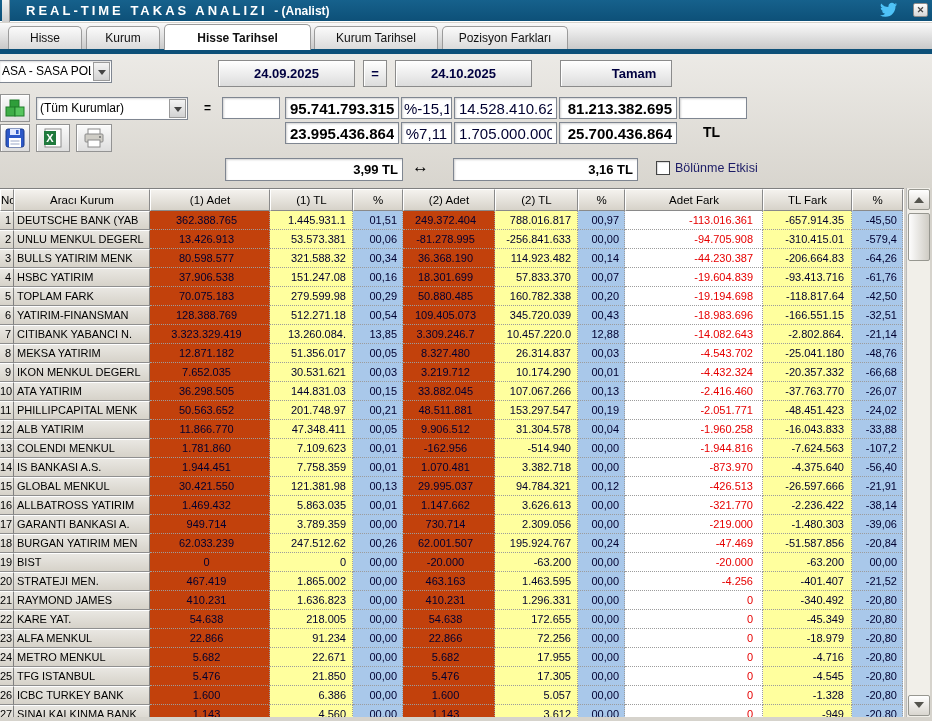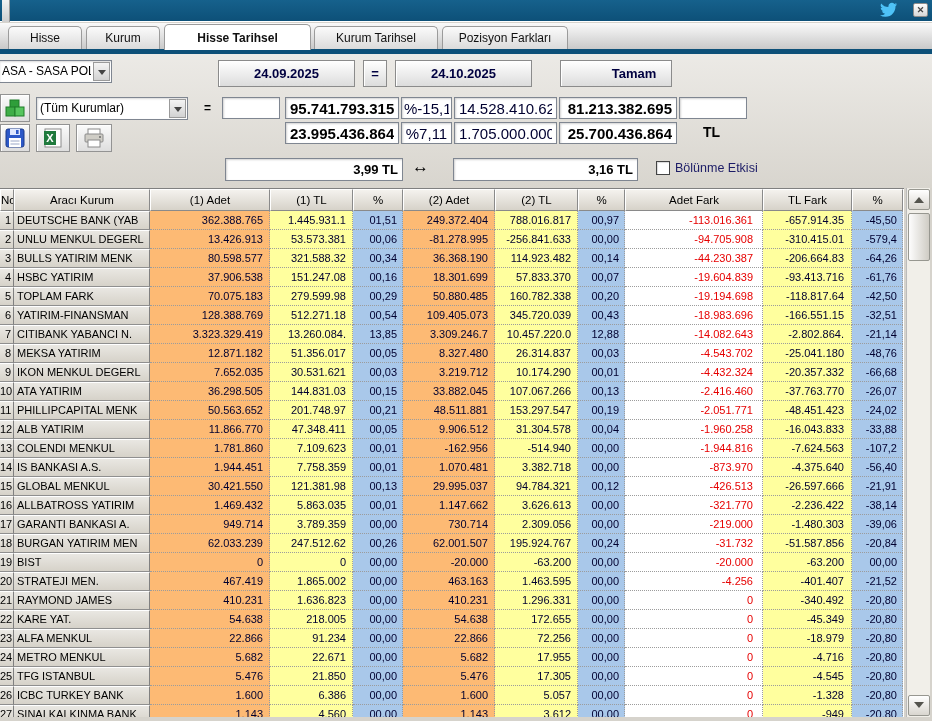--- a/index.html
+++ b/index.html
@@ -77,21 +77,21 @@
   .grid th { height:22px; background:linear-gradient(#f4f2ee,#d6d2c9);
     border-top:1px solid #fff; border-left:1px solid #fff;
     border-right:1px solid #8a8a8a; border-bottom:1px solid #8a8a8a;
     font-weight:normal; color:#000; font-size:11.5px; text-align:center; overflow:hidden; white-space:nowrap; }
   .grid td { height:17.6px; line-height:17px; white-space:nowrap; overflow:hidden;
     border-right:1px dotted #9c9c9c; border-bottom:1px dotted #9c9c9c; color:#000030; }
   .grid td.c-no { background:linear-gradient(#eceae5,#d6d2c9); border-top:1px solid #fff;
     border-right:1px solid #808080; border-bottom:1px solid #8f8f8f; text-align:right; padding-right:2px; color:#000; }
   .grid td.c-name { background:linear-gradient(#e9e7e2,#d6d2c9); border-top:1px solid #fff;
     border-right:1px solid #808080; border-bottom:1px solid #8f8f8f; padding-left:3px; color:#000; font-size:11px; }
-  .grid td.c-g  { background:#fdba74; text-align:right; padding-right:6px; }
+  .grid td.c-g  { background:#c2410c; text-align:center; padding-right:6px; }
   .grid td.c-y  { background:#ffff9e; text-align:right; padding-right:6px; }
   .grid td.c-b  { background:#a9c8ea; text-align:right; padding-right:5px; }
   .grid td.c-w  { background:#ffffff; text-align:right; padding-right:9px; color:#e60000; }
   .grid td.c-td { background:#ffff9e; text-align:right; padding-right:7px; }
 
   
   .vscroll { position:absolute; left:906px; top:188px; width:24px; height:529px;
     background:#f1efe9; border-left:1px solid #bbb; }
   .sb-btn { position:absolute; left:1px; width:22px; height:21px;
     background:linear-gradient(#ffffff,#d9d6cf); border:1px solid #979790; border-radius:2px;
@@ -103,20 +103,24 @@
     background:linear-gradient(90deg,#fdfdfd,#cfccc4); border:1px solid #979790; border-radius:2px; }
 
   .bottom-strip { position:absolute; left:0; top:717px; width:932px; height:4px; background:#d6d3cc; }
   .right-edge { position:absolute; left:930px; top:188px; width:2px; height:533px; background:#d6d3cc; }
 </style>
 </head>
 <body>
 
 <div class="titlebar">
   <div class="titlebar-edge"></div>
+  <div class="title-text">
+    <span>REAL-TIME TAKAS ANALIZI</span>
+    <span class="title-suffix">- (Analist)</span>
+  </div>
   <svg class="tw-icon" viewBox="0 0 20 17">
     <path d="M19 2.2c-.7.3-1.4.5-2.2.6.8-.5 1.4-1.2 1.7-2.1-.8.4-1.6.8-2.5 1A3.9 3.9 0 0 0 9.3 4.4c0 .3 0 .6.1.9A11 11 0 0 1 1.4 1.2a3.9 3.9 0 0 0 1.2 5.2c-.6 0-1.2-.2-1.8-.5v.1c0 1.9 1.4 3.5 3.1 3.8-.5.2-1.1.2-1.7.1.5 1.6 2 2.7 3.6 2.7A7.9 7.9 0 0 1 0 14.2a11 11 0 0 0 6 1.8c7.2 0 11.2-6 11.2-11.2v-.5c.7-.5 1.4-1.2 1.8-2.1z" fill="#4ec2f7"></path>
   </svg>
   <div class="close-box">✕</div>
 </div>
 
 <div class="tabstrip">
   <div class="tab" style="left:8px;width:74px;">Hisse</div>
   <div class="tab" style="left:86px;width:74px;">Kurum</div>
   <div class="tab active" style="left:164px;width:147px;">Hisse Tarihsel</div>
@@ -462,21 +466,21 @@
         </tr>
         <tr>
           <td class="c-no">18</td>
           <td class="c-name">BURGAN YATIRIM MEN</td>
           <td class="c-g">62.033.239</td>
           <td class="c-y">247.512.62</td>
           <td class="c-b">00,26</td>
           <td class="c-g">62.001.507</td>
           <td class="c-y">195.924.767</td>
           <td class="c-b">00,24</td>
-          <td class="c-w">-31.732</td>
+          <td class="c-w">-47.469</td>
           <td class="c-td">-51.587.856</td>
           <td class="c-b">-20,84</td>
         </tr>
         <tr>
           <td class="c-no">19</td>
           <td class="c-name">BIST</td>
           <td class="c-g">0</td>
           <td class="c-y">0</td>
           <td class="c-b">00,00</td>
           <td class="c-g">-20.000</td>

